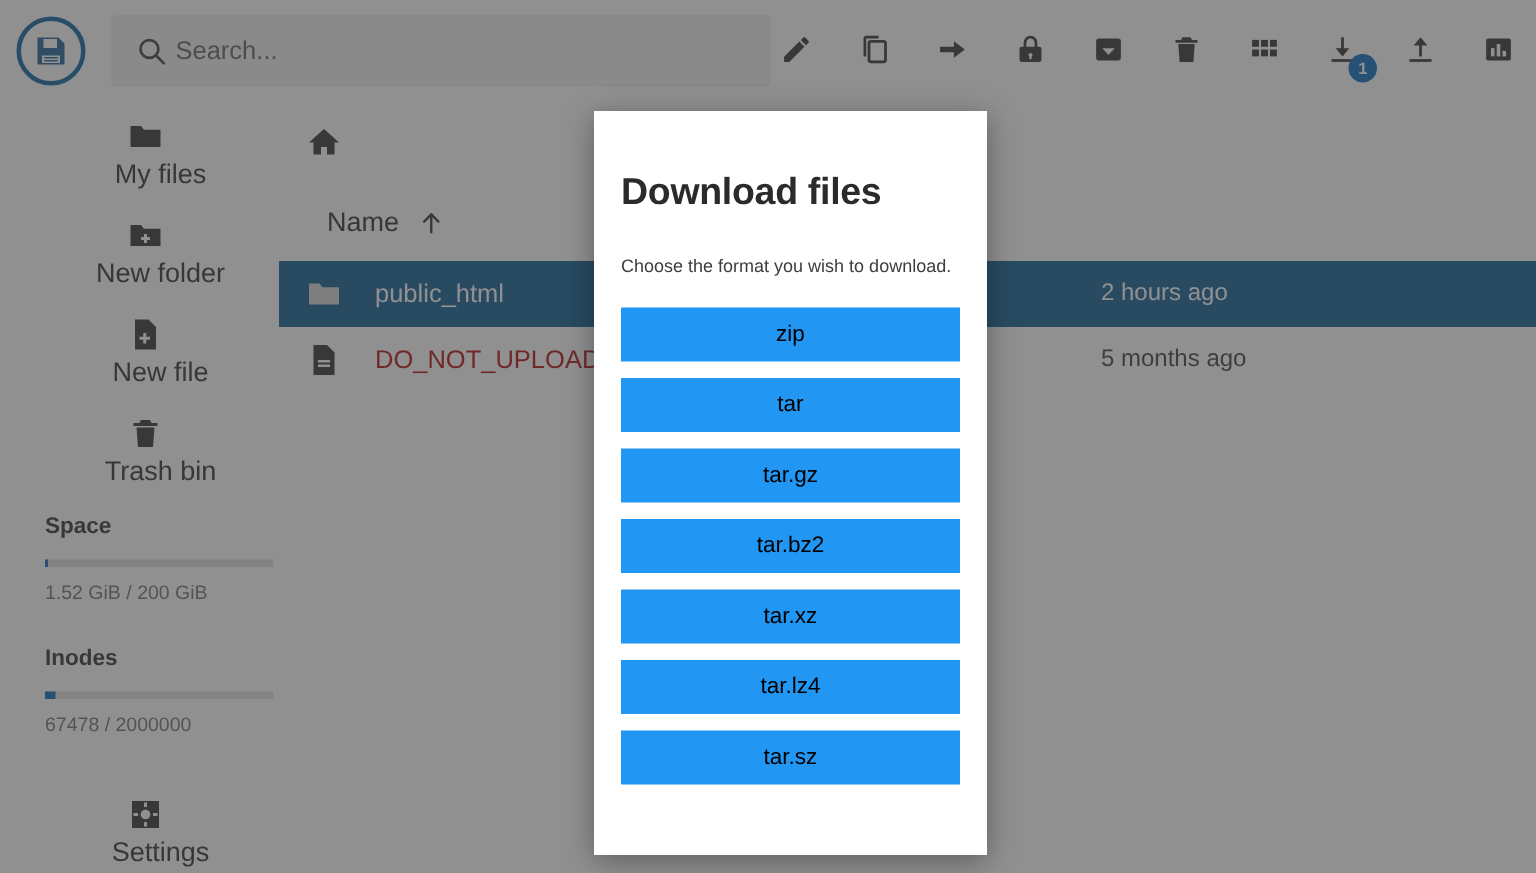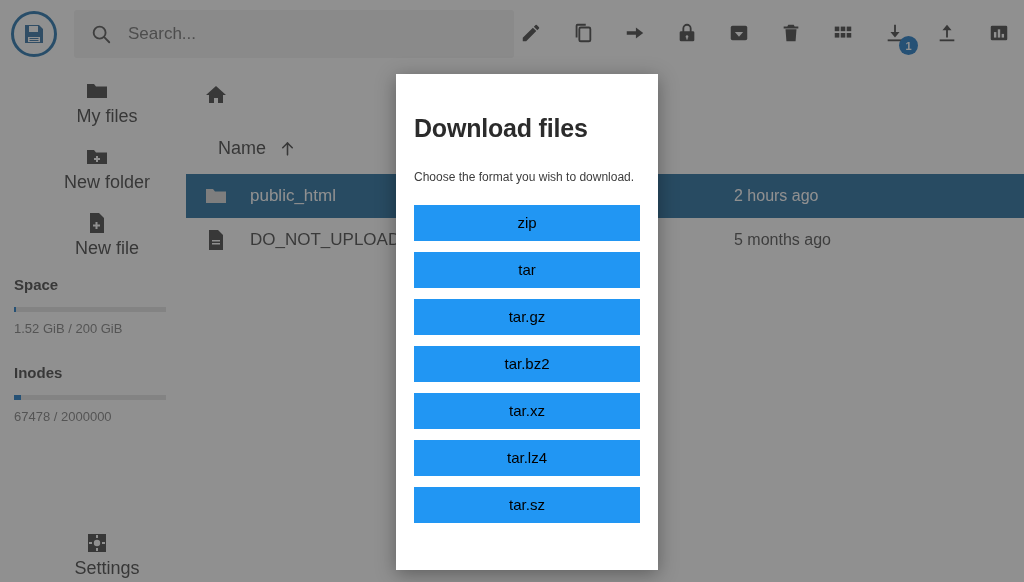--- a/index.html
+++ b/index.html
@@ -43,21 +43,21 @@
     background: #f1f1f1;
     border-radius: 3px;
     display: flex; align-items: center;
     padding: 0 16px;
   }
   .search-ico { flex: 0 0 26px; display:flex; align-items:center; }
   .search-input {
     border: none; outline: none; background: transparent;
     font-family: "Liberation Sans", sans-serif;
     font-size: 17px; color: #4a4a4a;
-    margin-left: 12px; width: 360px;
+    margin-left: 1px; width: 360px;
   }
   .search-input::placeholder { color: #6b6b6b; }
 
   .toolbar {
     flex: 1; height: 68px;
     display: flex; align-items: center; justify-content: flex-end;
     padding-right: 16px;
     gap: 18px;
   }
   .tool-btn {
@@ -97,21 +97,21 @@
   .nav-ico {
     width: 30px; flex: 0 0 30px;
     display:flex; align-items:center; justify-content:flex-start;
   }
   .nav-label {
     margin-left: 14px;
     font-size: 18px;
     color: #3b3b3b;
     white-space: nowrap;
   }
-  .meter-block { padding: 2px 14px 0 14px; }
+  .meter-block { padding: 2px 14px 0 30px; }
   .meter-title {
     font-size: 15px; font-weight: bold; color: #3d3d3d;
     margin-bottom: 14px;
   }
   .meter-track {
     width: 152px; height: 5px;
     background: #e2e2e2;
     position: relative;
     margin-bottom: 9px;
   }
@@ -166,21 +166,21 @@
   .row.selected .cell-mod { color: #ffffff; }
   .cell-name {
     flex: 0 0 536px;
     padding-left: 18px;
     display: flex; align-items: center;
     overflow: hidden;
   }
   .cell-ico { flex: 0 0 30px; display:flex; align-items:center; }
   .cell-name-text {
     margin-left: 16px;
-    font-size: 17px; color: #404040;
+    font-size: 17px; color: #b91c1c;
     white-space: nowrap;
   }
   .cell-mod {
     flex: 1;
     padding-left: 12px;
     font-size: 16px; color: #4a4a4a;
     white-space: nowrap;
   }
 
   
@@ -378,20 +378,28 @@
     <div class="nav-item">
       <span class="nav-ico">
         <svg width="24" height="24" viewBox="0 0 24 24" fill="#3d3d3d">
           <path d="M5 2h9l5 5v15H5V2z"></path>
           <path d="M10.5 11h2v2.5H15v2h-2.5V18h-2v-2.5H8v-2h2.5V11z" fill="#ffffff"></path>
         </svg>
       </span>
       <span class="nav-label">New file</span>
     </div>
 
+    <div class="nav-item">
+      <span class="nav-ico">
+        <svg width="24" height="24" viewBox="0 0 24 24" fill="#3d3d3d">
+          <path d="M9 3h6l1 2h4v2H4V5h4l1-2zM6 8h12l-1 13H7L6 8z"></path>
+        </svg>
+      </span>
+      <span class="nav-label">Trash bin</span>
+    </div>
 
     <div class="meter-block">
       <div class="meter-title">Space</div>
       <div class="meter-track">
         <div class="meter-fill" style="width:2px"></div>
       </div>
       <div class="meter-text">1.52 GiB / 200 GiB</div>
 
       <div class="meter-gap"></div>
 

